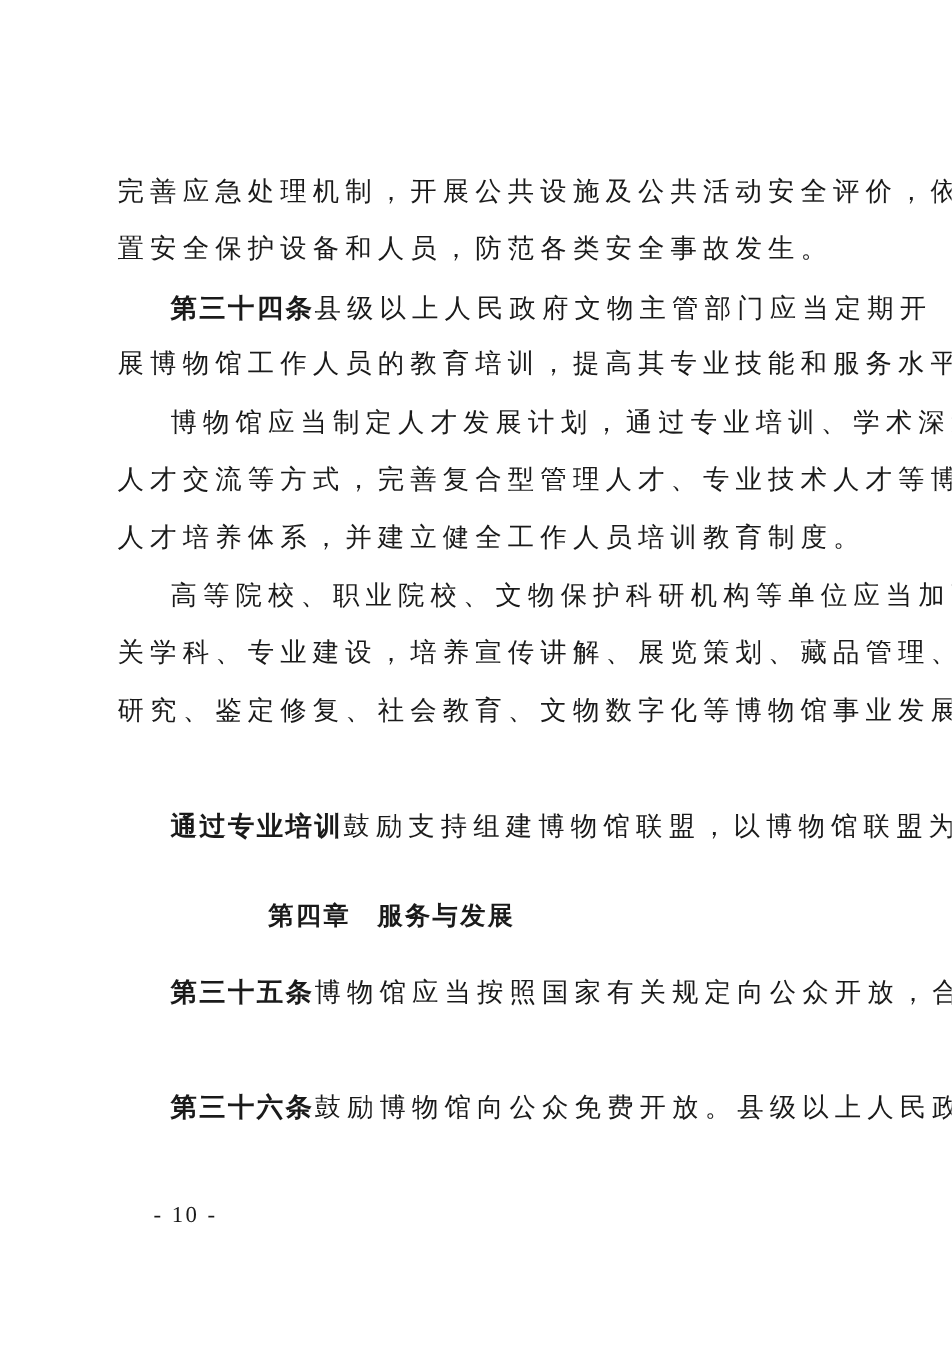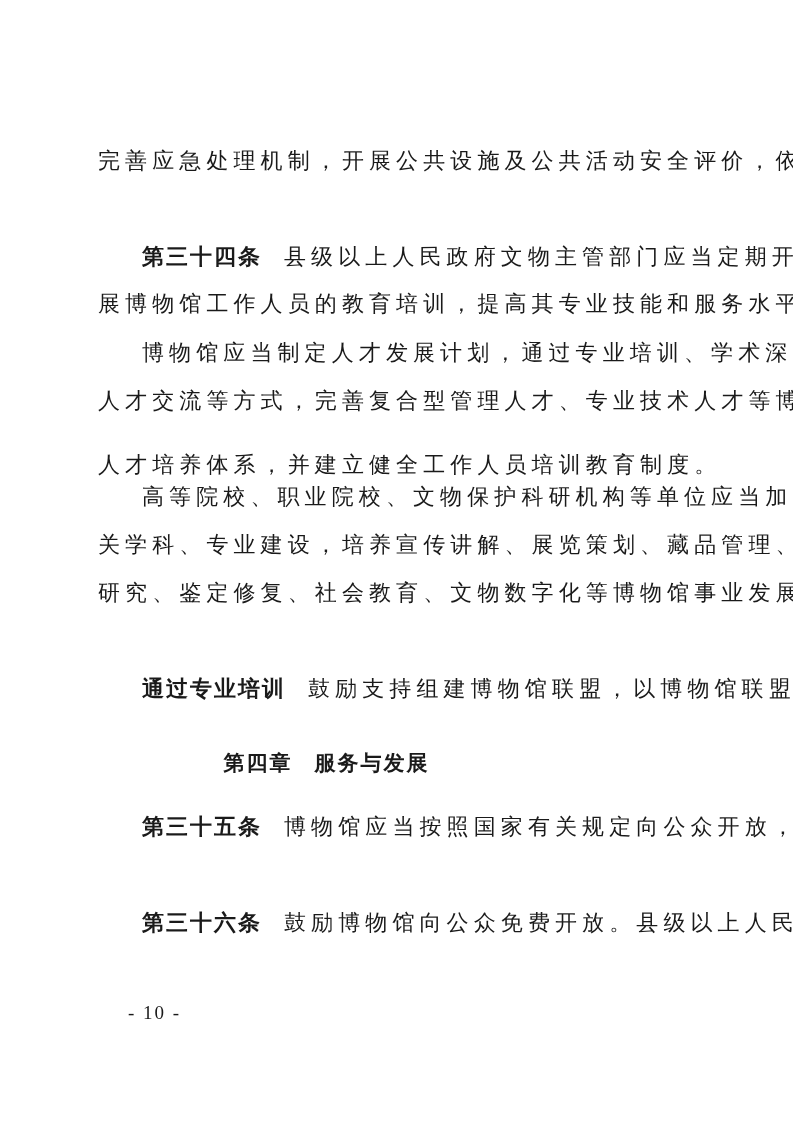--- a/index.html
+++ b/index.html
@@ -20,21 +20,20 @@
       letter-spacing: 5.1px;
       text-align: justify;
       text-align-last: justify;
     }
     .line.last { text-align-last: left; }
     .line.indent { left: 142px; width: 560px; }
     .art {
       font-family: Liberation Sans, sans-serif;
       font-weight: bold;
       letter-spacing: 2px;
-      margin-right: 22px;
     }
     .chapter {
       position: absolute; left: 0; width: 653px; top: 746px;
       text-align: center;
       font-family: "DejaVu Sans", "Liberation Sans", sans-serif;
       font-weight: bold; font-size: 21px; line-height: 34px;
       letter-spacing: 2px;
     }
     .chapter .gap { display: inline-block; width: 22px; }
     .pagenum {
@@ -43,27 +42,28 @@
       font-family: Liberation Serif, serif;
       letter-spacing: 2px;
     }
   </style>
 </head>
 <body>
 
 <div class="page">
 
   <div class="line" style="top:144px">完善应急处理机制，开展公共设施及公共活动安全评价，依法配</div>
+  <div class="line last" style="top:191px">置安全保护设备和人员，防范各类安全事故发生。</div>
 
   <div class="line indent" style="top:240px"><span class="art">第三十四条</span><span>县级以上人民政府文物主管部门应当定期开</span></div>
   <div class="line last" style="top:287px">展博物馆工作人员的教育培训，提高其专业技能和服务水平。</div>
 
   <div class="line indent" style="top:336px">博物馆应当制定人才发展计划，通过专业培训、学术深造、</div>
   <div class="line" style="top:384px">人才交流等方式，完善复合型管理人才、专业技术人才等博物馆</div>
-  <div class="line last" style="top:448px">人才培养体系，并建立健全工作人员培训教育制度。</div>
+  <div class="line last" style="top:432px">人才培养体系，并建立健全工作人员培训教育制度。</div>
 
   <div class="line indent" style="top:480px">高等院校、职业院校、文物保护科研机构等单位应当加强相</div>
   <div class="line" style="top:528px">关学科、专业建设，培养宣传讲解、展览策划、藏品管理、文物</div>
   <div class="line" style="top:576px">研究、鉴定修复、社会教育、文物数字化等博物馆事业发展所需</div>
 
   <div class="line indent" style="top:672px"><span class="art">通过专业培训</span><span>鼓励支持组建博物馆联盟，以博物馆联盟为平</span></div>
 
   <div class="chapter"><span>第四章</span><span class="gap"></span><span>服务与发展</span></div>
 
   <div class="line indent" style="top:810px"><span class="art">第三十五条</span><span>博物馆应当按照国家有关规定向公众开放，合</span></div>

